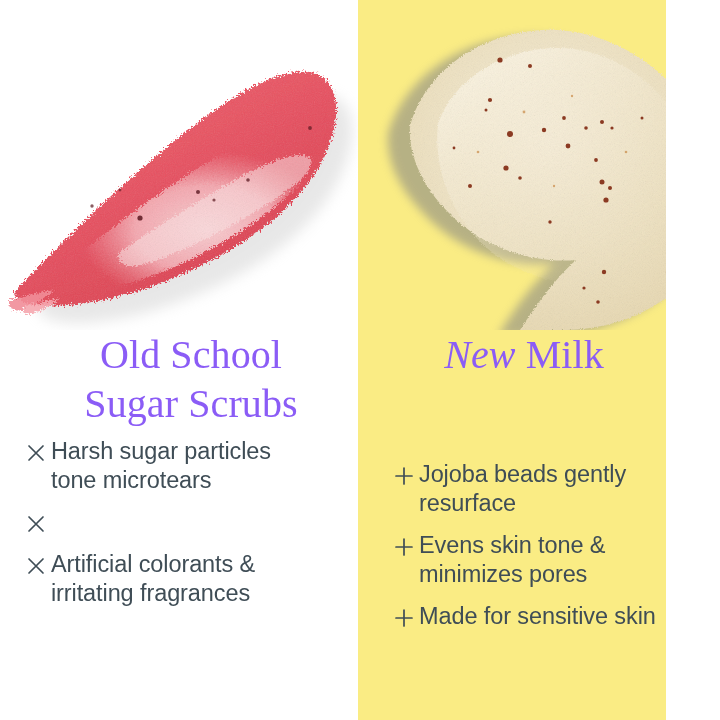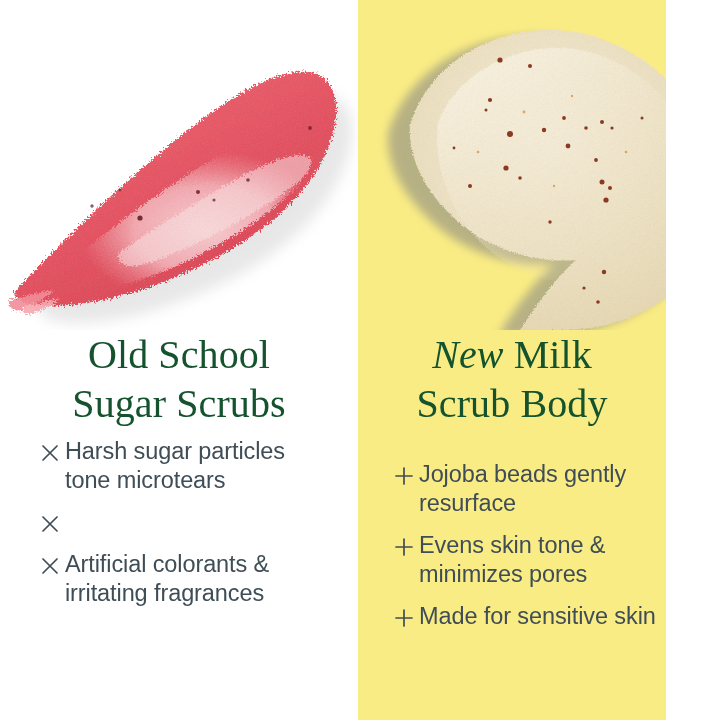--- a/index.html
+++ b/index.html
@@ -32,41 +32,41 @@
     left: 0; top: 0;
     width: 100%;
     height: 330px;
     overflow: hidden;
   }
   .art svg { display: block; }
 
   
   .heading {
     position: absolute;
-    left: 0;
+    left: 12px;
     width: 100%;
     top: 330px;
     text-align: center;
     font-family: "Liberation Serif", "DejaVu Serif", serif;
     font-size: 40px;
     line-height: 49px;
     letter-spacing: 0.1px;
-    color: #14532d;
+    color: #8b5cf6;
     font-weight: 400;
   }
   .heading .ital { font-style: italic; }
 
   
   .list {
     position: absolute;
     top: 437px;
     width: 100%;
     box-sizing: border-box;
   }
-  .panel-left  .list { padding-left: 38px; padding-right: 10px; }
+  .panel-left  .list { padding-left: 24px; padding-right: 10px; }
   .panel-right .list { padding-left: 34px; padding-right: 8px; margin-top: 23px; }
 
   .item {
     display: flex;
     align-items: flex-start;
     margin-bottom: 13px;
   }
   .marker {
     flex: 0 0 auto;
     width: 27px;
@@ -302,21 +302,20 @@
           <circle cx="214" cy="96" r="1.2"></circle>
           <circle cx="120" cy="152" r="1.3"></circle>
           <circle cx="196" cy="186" r="1.2"></circle>
           <circle cx="268" cy="152" r="1.3"></circle>
         </g>
       </svg>
     </div>
 
     <div class="heading">
       <div><span class="ital">New</span><span> Milk</span></div>
-      <div>Scrub Body</div>
     </div>
 
     <div class="list">
 
       <div class="item">
         <span class="marker">
           <svg width="27" height="29" viewBox="0 0 27 29">
               <path d="M12 7 L12 23 M4 15 L20 15" stroke="#3f4d56" stroke-width="1.7" fill="none" stroke-linecap="round"></path>
             </svg>
         </span>

